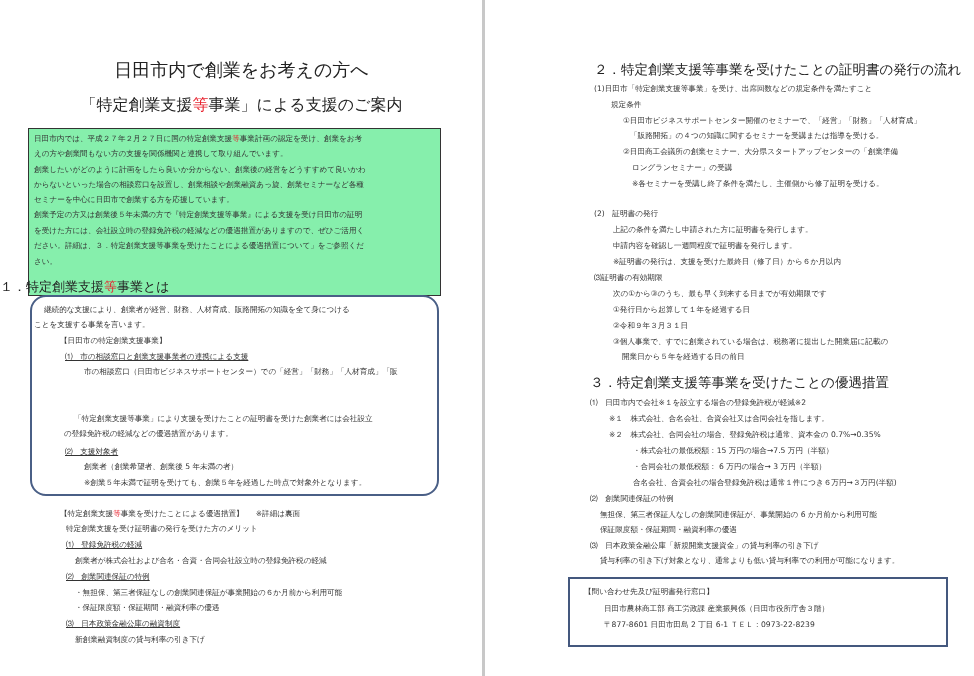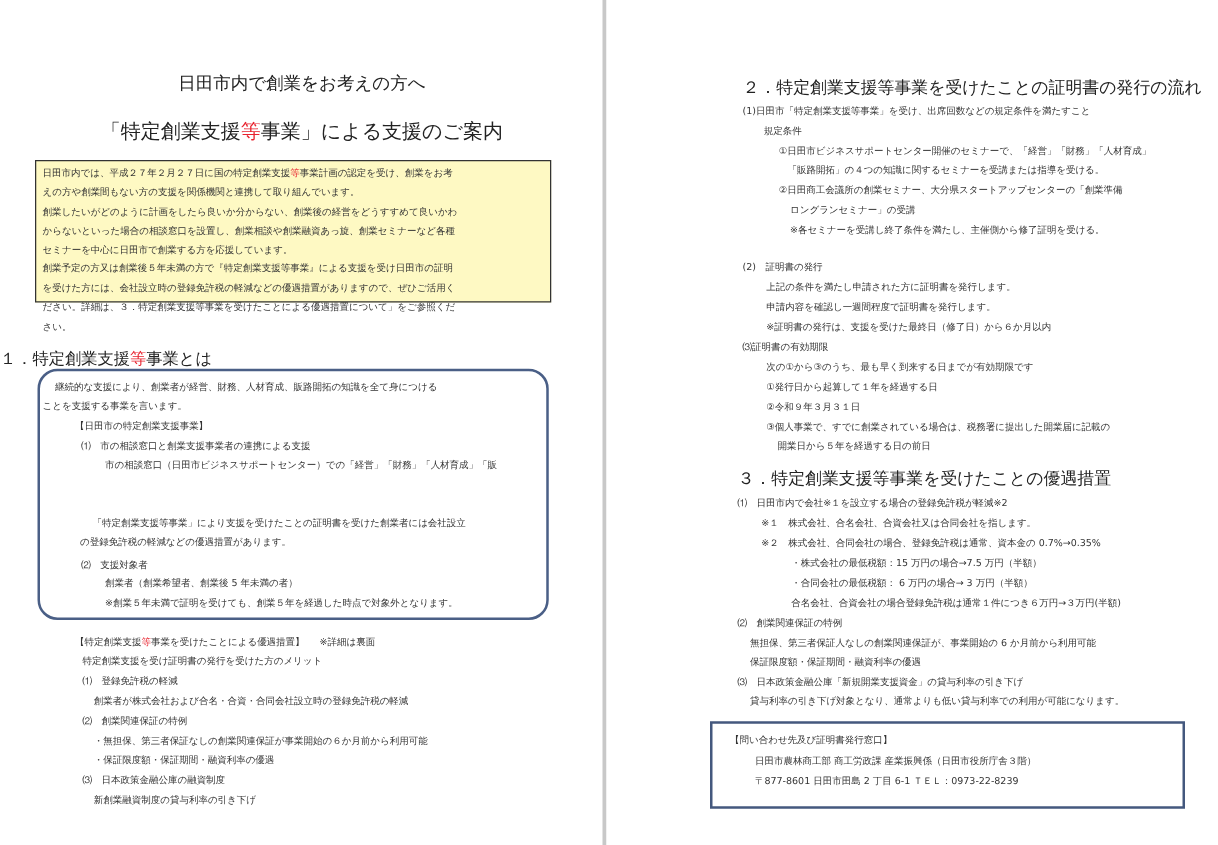--- a/index.html
+++ b/index.html
@@ -3,26 +3,26 @@
 <meta charset="utf-8">
 <style>
   html, body { margin: 0; padding: 0; background: #ffffff; }
   body { width: 974px; height: 676px; position: relative; overflow: hidden;
          font-family: "DejaVu Sans", sans-serif; color: #222; }
   .page { position: absolute; top: 0; height: 676px; background: #fff; }
   .left { left: 0; width: 483px; }
   .right { left: 487px; width: 487px; }
   .divider { position: absolute; left: 482px; top: 0; width: 3px; height: 676px; background: #c8c8c8; }
   .t { position: absolute; white-space: nowrap; font-size: 7.6px; line-height: 10px; color: #333; }
-  .u { }
+  .u { text-decoration: underline; }
   .red { color: #e8232f; }
-  .title1 { position: absolute; left: 0; width: 483px; text-align: center; top: 58px; font-size: 14px; color: #222; }
+  .title1 { position: absolute; left: 0; width: 483px; text-align: center; top: 58px; font-size: 18px; color: #222; }
   .title2 { position: absolute; left: 0; width: 483px; text-align: center; top: 95px; font-size: 16px; color: #222; }
-  .intro-box { position: absolute; left: 28px; top: 128px; width: 413px; height: 114px;
-               background: #fef9c3; border: 1.5px solid #333; box-sizing: border-box; }
+  .intro-box { position: absolute; left: 28px; top: 128px; width: 413px; height: 168px;
+               background: #86efac; border: 1.5px solid #333; box-sizing: border-box; }
   .intro-box .line { position: absolute; left: 5px; font-size: 7.6px; line-height: 10px; white-space: nowrap; color: #333; }
   .h1 { position: absolute; left: 0; width: 483px; text-align: left; top: 278px; font-size: 13px; color: #222; }
   .round-box { position: absolute; left: 30px; top: 295px; width: 409px; height: 201px;
                border: 2px solid #4a5f86; border-radius: 16px; box-sizing: border-box; background: #fff; }
   .h2 { position: absolute; font-size: 13.5px; color: #222; white-space: nowrap; }
   .contact-box { position: absolute; left: 568px; top: 577px; width: 380px; height: 70px;
                  border: 2px solid #44587e; box-sizing: border-box; background: #fff; }
 </style>
 </head>
 <body>

